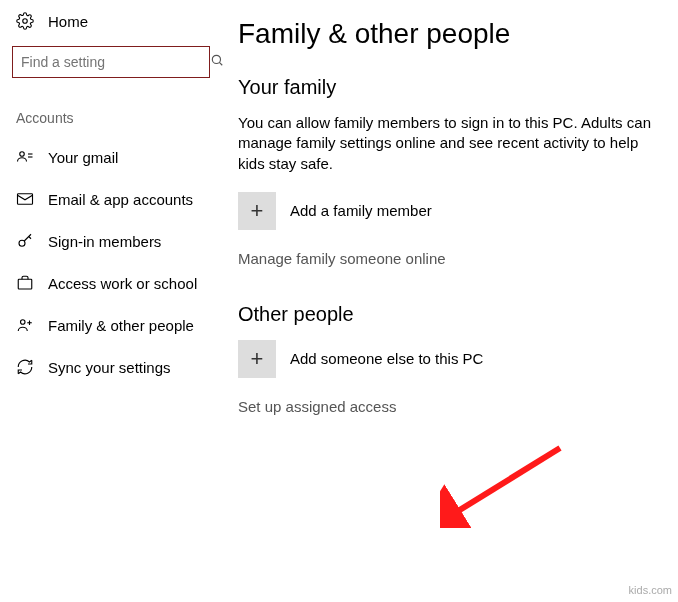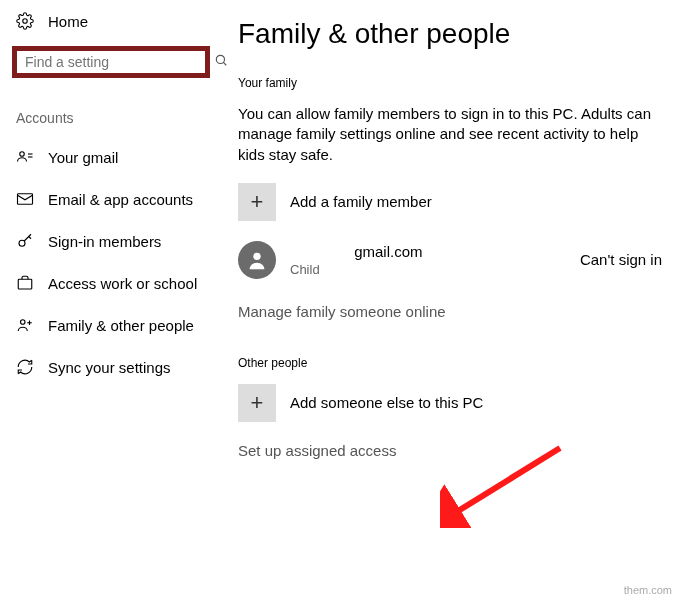--- a/index.html
+++ b/index.html
@@ -1,29 +1,29 @@
 <!DOCTYPE html>
 <html><head>
   <meta charset="utf-8">
   <style>
     * { box-sizing: border-box; margin: 0; padding: 0; font-family: "Segoe UI", Arial, sans-serif; }
     body { width: 678px; height: 602px; background: #fff; color: #000; overflow: hidden; position: relative; }
     .layout { display: flex; height: 100%; }
     .sidebar { width: 220px; padding: 8px 0 0 10px; }
     .home-row { display: flex; align-items: center; gap: 14px; padding: 4px 0 16px 6px; cursor: pointer; }
     .home-row span.label { font-size: 15px; }
-    .search-box { width: 198px; height: 32px; border: 5px solid #7f1d1d; display: flex; align-items: center; margin: 0 0 32px 2px; }
+    .search-box { width: 198px; height: 32px; border: 1px solid #7f1d1d; display: flex; align-items: center; margin: 0 0 32px 2px; }
     .search-box input { flex: 1; border: none; outline: none; font-size: 14px; padding: 0 8px; color: #555; background: transparent; }
     .search-box .icon { width: 30px; text-align: center; color: #555; }
     .section-label { font-size: 14px; color: #666; padding: 0 0 10px 6px; }
     .nav-item { display: flex; align-items: center; gap: 14px; padding: 12px 0 12px 6px; font-size: 15px; cursor: pointer; }
     .nav-item svg { width: 18px; height: 18px; flex-shrink: 0; }
     .main { flex: 1; padding: 18px 10px 0 18px; }
     h1 { font-size: 28px; font-weight: 400; margin-bottom: 26px; }
-    h2 { font-size: 12px; font-weight: 400; margin-bottom: 14px; }
+    h2 { font-size: 20px; font-weight: 400; margin-bottom: 14px; }
     p.desc { font-size: 15px; line-height: 1.35; margin-bottom: 18px; max-width: 430px; }
     .add-row { display: flex; align-items: center; gap: 14px; margin-bottom: 20px; cursor: pointer; }
     .plus-box { width: 38px; height: 38px; background: #ddd; display: flex; align-items: center; justify-content: center; font-size: 22px; color: #333; }
     .add-row .label { font-size: 15px; }
     .member-row { display: flex; align-items: center; gap: 14px; margin-bottom: 24px; }
     .avatar { width: 38px; height: 38px; border-radius: 50%; background: #6b6b6b; display: flex; align-items: center; justify-content: center; }
     .avatar svg { width: 22px; height: 22px; fill: #fff; }
     .member-info { display: flex; flex-direction: column; }
     .member-email { font-size: 15px; display: flex; gap: 60px; }
     .member-role { font-size: 13px; color: #666; margin-top: 2px; }
@@ -114,36 +114,20 @@
     <h1>Family &amp; other people</h1>
 
     <h2>Your family</h2>
     <p class="desc">You can allow family members to sign in to this PC. Adults can manage family settings online and see recent activity to help kids stay safe.</p>
 
     <div class="add-row">
       <div class="plus-box">+</div>
       <span class="label">Add a family member</span>
     </div>
 
-    <div class="member-row">
-      <div class="avatar">
-        <svg viewBox="0 0 24 24">
-            <circle cx="12" cy="8" r="4"></circle>
-            <path d="M4 22c0-4 4-7 8-7s8 3 8 7z"></path>
-          </svg>
-      </div>
-      <div class="member-info">
-        <div class="member-email">
-          <span>&nbsp;</span>
-          <span>gmail.com</span>
-        </div>
-        <span class="member-role">Child</span>
-      </div>
-      <span class="status">Can't sign in</span>
-    </div>
 
     <span class="link">Manage family someone online</span>
 
     <h2>Other people</h2>
 
     <div class="add-row">
       <div class="plus-box">+</div>
       <span class="label">Add someone else to this PC</span>
     </div>
 
@@ -153,13 +137,13 @@
 
 <svg class="arrow" width="130" height="90">
   <defs>
       <marker id="ah" markerWidth="10" markerHeight="10" refX="2" refY="5" orient="auto">
         <polygon points="0,0 10,5 0,10" fill="#ff1a1a"></polygon>
       </marker>
     </defs>
   <line x1="120" y1="10" x2="10" y2="78" stroke="#ff1a1a" stroke-width="6" marker-end="url(#ah)"></line>
 </svg>
 
-<div class="watermark">them.com</div>
+<div class="watermark">kids.com</div>
 
 </body></html>

